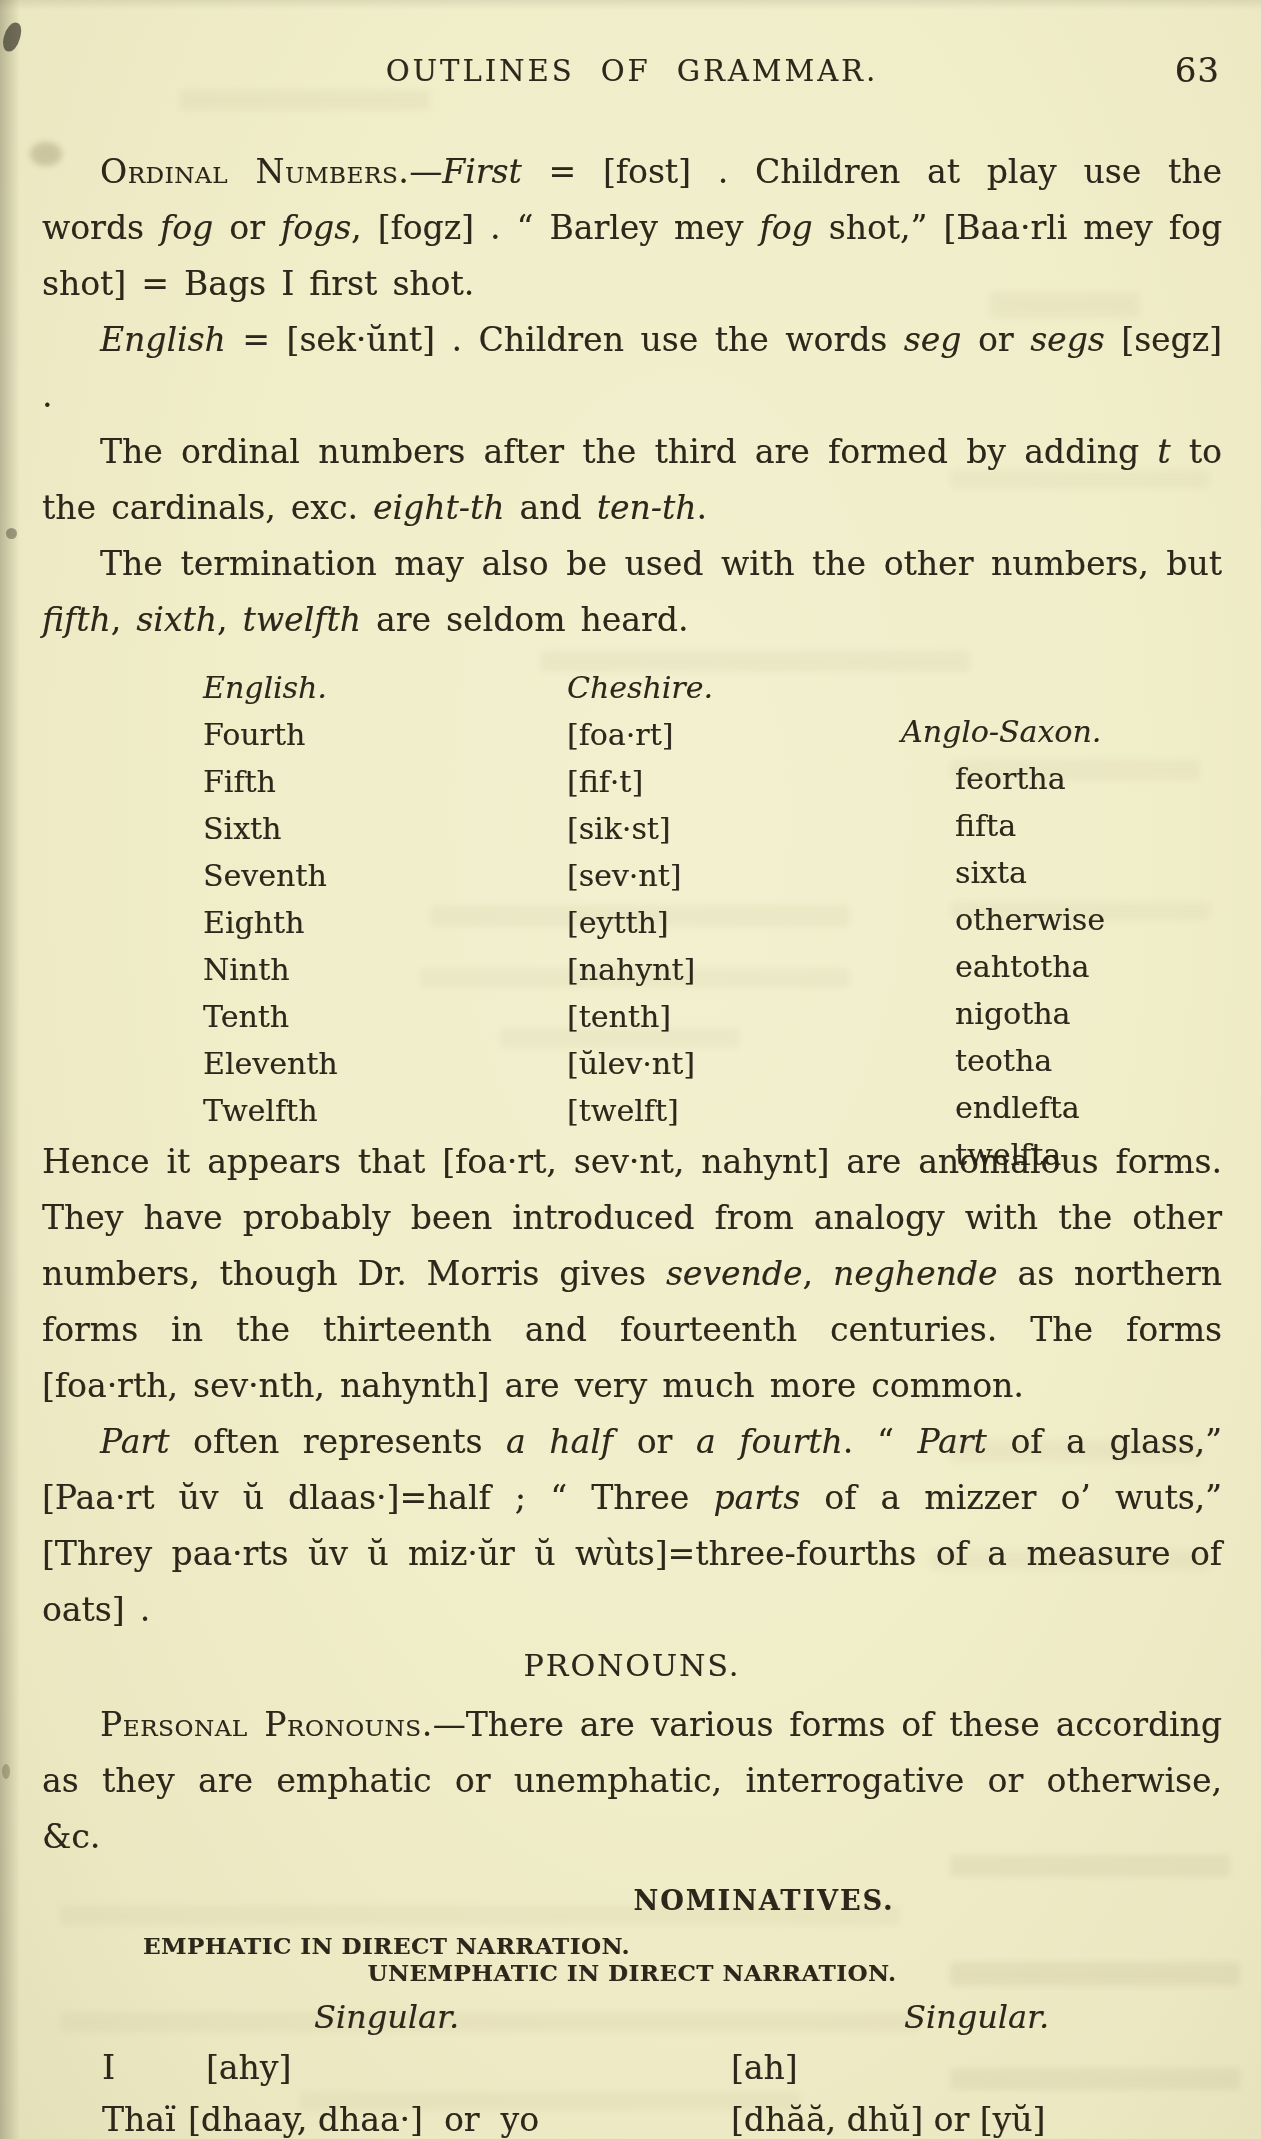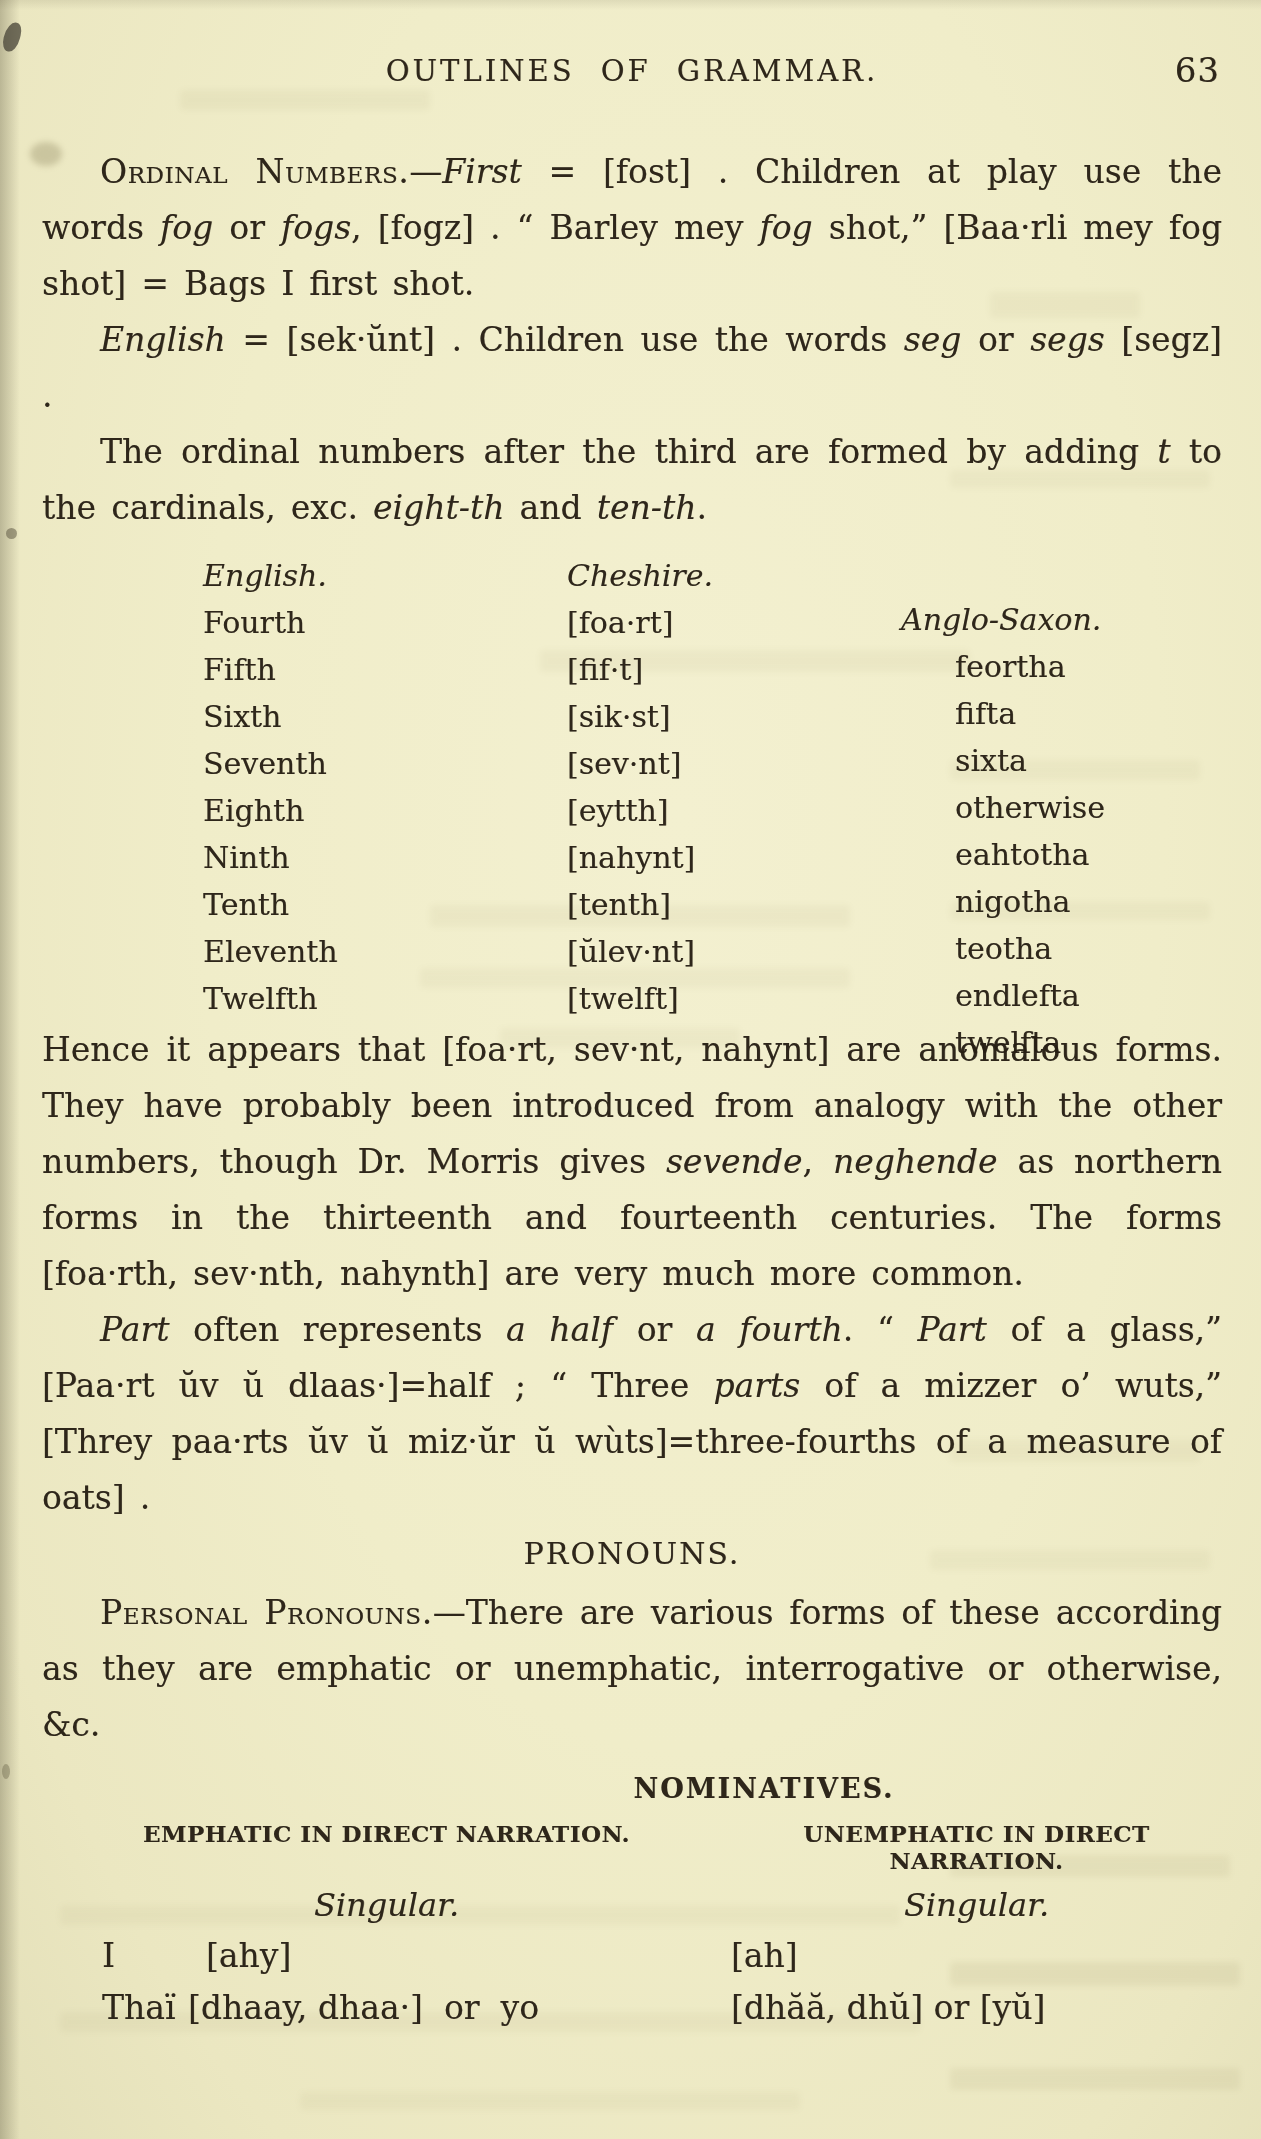--- a/index.html
+++ b/index.html
@@ -42,21 +42,21 @@
   .orow .c3{padding-left:54px;margin-top:44px;}
   .orow.head .c3{padding-left:0;}
 
   .after-table{margin-top:26px;}
 
   
   .h-pronouns{margin:10px 0 14px;text-align:center;font-size:30px;letter-spacing:2px;}
   .h-nominatives{margin:20px 0 10px;text-align:center;font-size:27px;letter-spacing:2px;font-weight:700;position:relative;left:132px;}
 
   
-  .captions{display:flex;margin-top:16px;}
+  .captions{display:flex;margin-top:16px;flex-direction:column;}
   .cap{font-size:23px;font-weight:700;letter-spacing:0.5px;text-align:center;}
   .cap-left{width:689px;box-sizing:border-box;}
   .cap-right{flex:1;}
   .subheads{display:flex;margin-top:12px;font-size:32px;font-style:italic;}
   .sub-left{width:689px;text-align:center;box-sizing:border-box;}
   .sub-right{flex:1;text-align:center;}
   .nom-rows{margin-top:6px;font-size:33px;}
   .nom-row{display:flex;line-height:52px;}
   .nom-left{width:689px;box-sizing:border-box;padding-left:60px;white-space:pre-wrap;}
   .nom-right{flex:1;white-space:pre-wrap;}
@@ -122,20 +122,21 @@
   <div class="content txt">
 
     <div class="running-header">
       <span class="rh-title">OUTLINES OF GRAMMAR.</span>
       <span class="rh-page">63</span>
     </div>
 
     <p class="body ind"><span class="sc">Ordinal Numbers.</span><span>—</span><span class="it">First</span><span> = [fost] .  Children at play use the words </span><span class="it">fog</span><span> or </span><span class="it">fogs</span><span>, [fogz] .  “ Barley mey </span><span class="it">fog</span><span> shot,” [Baa·rli mey fog shot] = Bags I first shot.</span></p>
     <p class="body ind"><span class="it">English</span><span> = [sek·ŭnt] .  Children use the words </span><span class="it">seg</span><span> or </span><span class="it">segs</span><span> [segz] .</span></p>
     <p class="body ind"><span>The ordinal numbers after the third are formed by adding </span><span class="it">t</span><span> to the cardinals, exc. </span><span class="it">eight-th</span><span> and </span><span class="it">ten-th</span><span>.</span></p>
+    <p class="body ind"><span>The termination may also be used with the other numbers, but </span><span class="it">fifth</span><span>, </span><span class="it">sixth</span><span>, </span><span class="it">twelfth</span><span> are seldom heard.</span></p>
 
     <div class="otable">
       <div class="orow head">
         <span class="c1">English.</span>
         <span class="c2">Cheshire.</span>
         <span class="c3">Anglo-Saxon.</span>
       </div>
       <div>
           <div class="orow">
             <span class="c1">Fourth</span>

